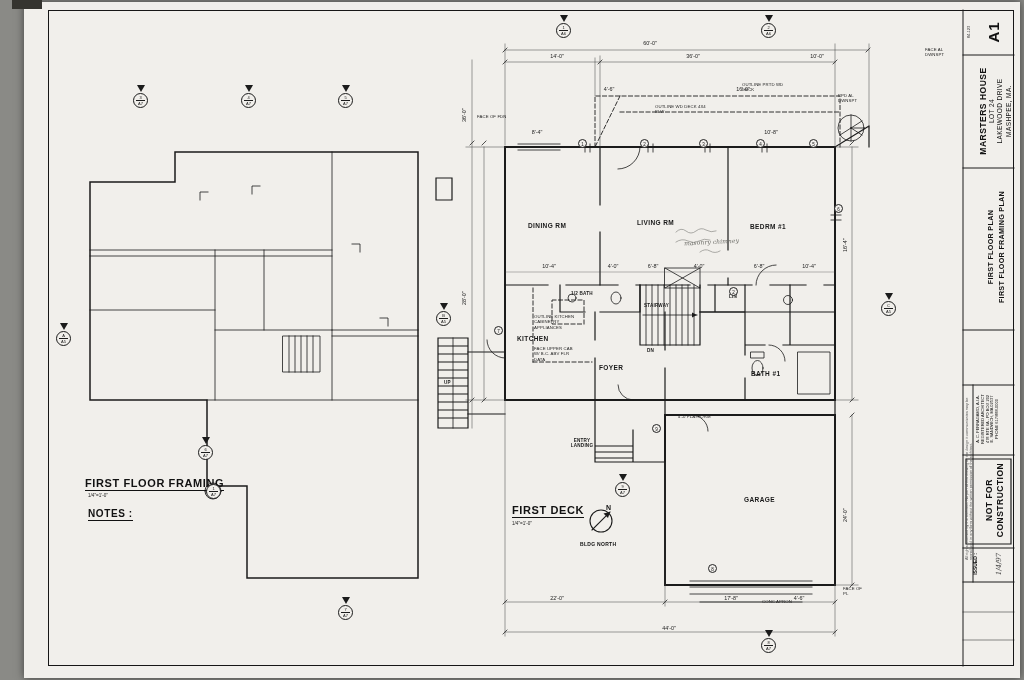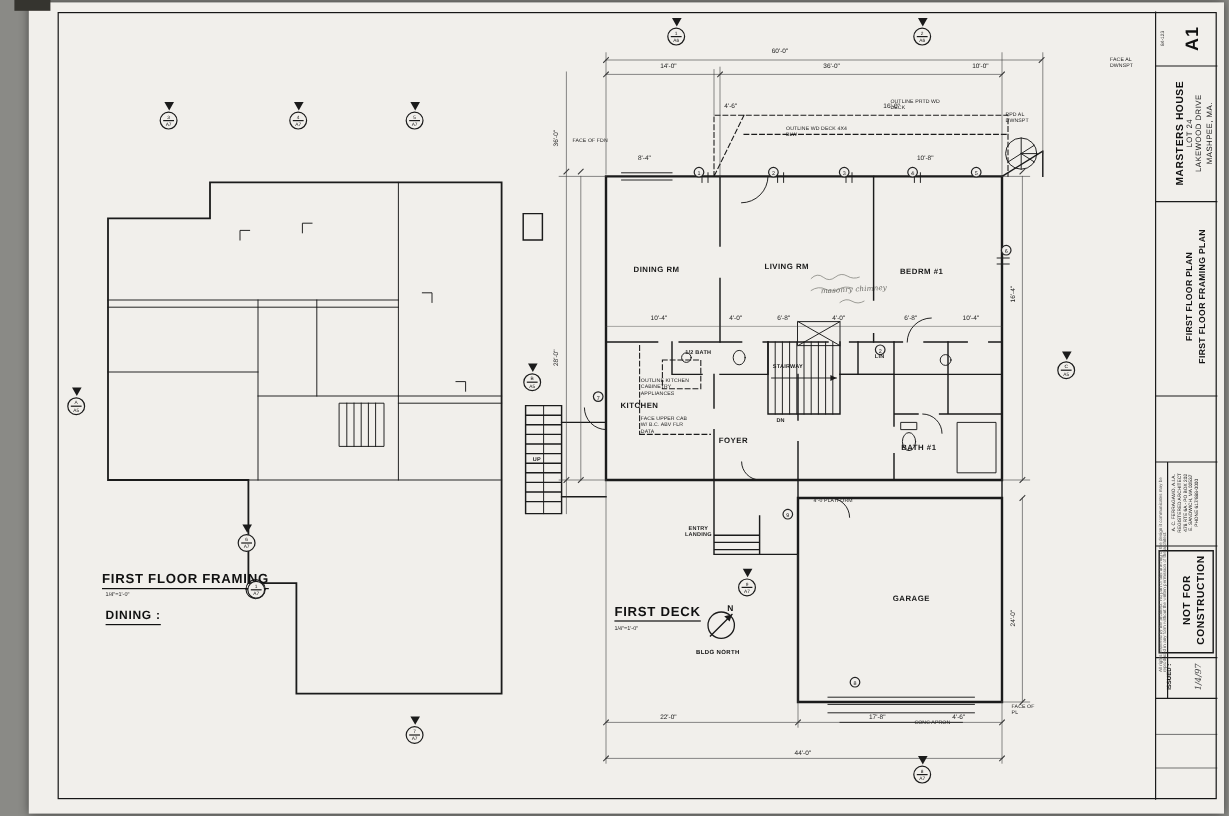--- a/index.html
+++ b/index.html
@@ -137,21 +137,21 @@
       <g stroke-width="1">
         <path d="M963,10 V666 M963,55 H1014 M963,168 H1014 M963,330 H1014 M963,385 H1014 M963,455 H1014 M963,548 H1014 M963,582 H1014 M973,385 V582"></path>
         <path stroke-width="0.5" d="M963,612 H1014 M963,640 H1014"></path>
         <path stroke-width="1.2" d="M966,459 H1011 V544 H966 Z"></path>
       </g>
     </g>
   </svg>
 
   <div class="btitle" style="left:85px;top:477px">FIRST FLOOR FRAMING</div>
   <div class="scale" style="left:88px;top:493px">1/4"=1'-0"</div>
-  <div class="btitle" style="left:88px;top:508px;font-size:10px">DINING :</div>
+  <div class="btitle" style="left:88px;top:508px;font-size:10px">NOTES :</div>
 
   <div class="btitle" style="left:512px;top:504px">FIRST DECK</div>
   <div class="scale" style="left:512px;top:521px">1/4"=1'-0"</div>
   <div class="nlet" style="left:606px;top:504px">N</div>
   <div class="nlbl" style="left:580px;top:541px">BLDG NORTH</div>
 
   <div class="r" style="left:528px;top:222px">DINING RM</div>
   <div class="r" style="left:637px;top:219px">LIVING RM</div>
   <div class="r" style="left:750px;top:223px">BEDRM #1</div>
   <div class="r" style="left:517px;top:335px">KITCHEN</div>

